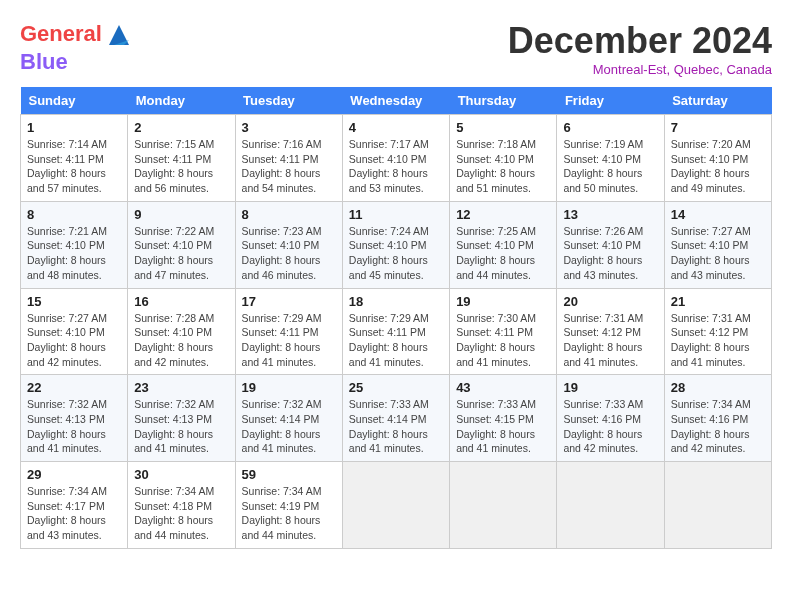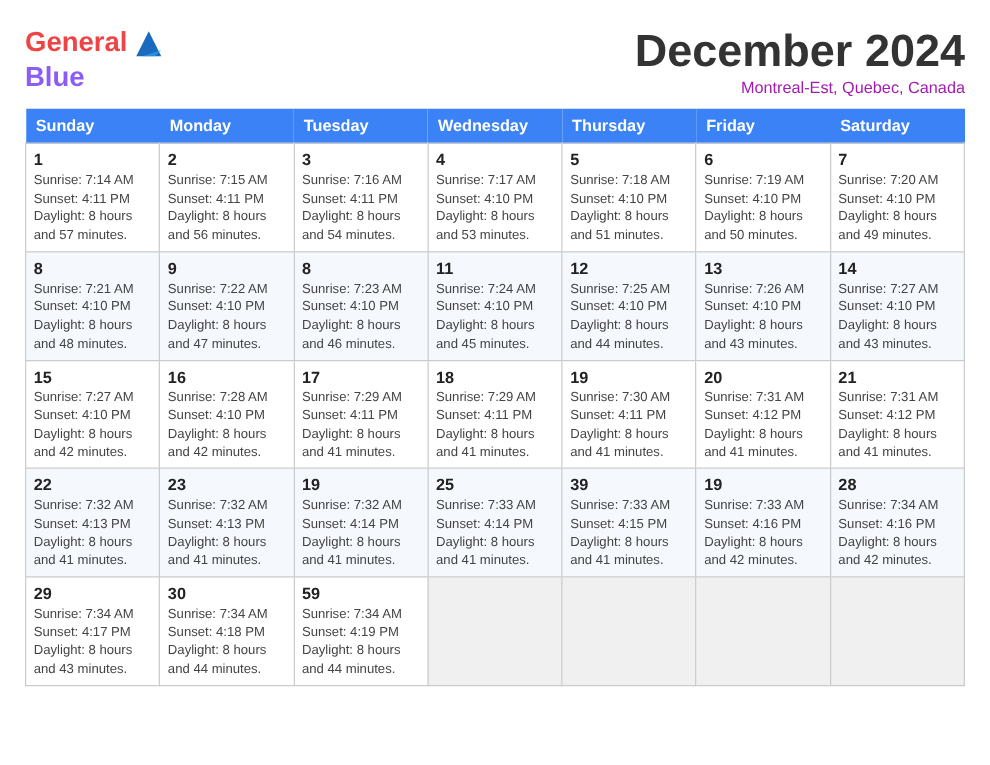--- a/index.html
+++ b/index.html
@@ -269,21 +269,21 @@
           Sunrise: 7:32 AM<br>Sunset: 4:14 PM<br>Daylight: 8 hours and 41 minutes.
         </div>
         </td>
         <td>
           <span class="day-num">25</span>
         <div class="day-info">
           Sunrise: 7:33 AM<br>Sunset: 4:14 PM<br>Daylight: 8 hours and 41 minutes.
         </div>
         </td>
         <td>
-          <span class="day-num">39</span>
+          <span class="day-num">43</span>
         <div class="day-info">
           Sunrise: 7:33 AM<br>Sunset: 4:15 PM<br>Daylight: 8 hours and 41 minutes.
         </div>
         </td>
         <td>
           <span class="day-num">19</span>
         <div class="day-info">
           Sunrise: 7:33 AM<br>Sunset: 4:16 PM<br>Daylight: 8 hours and 42 minutes.
         </div>
         </td>

